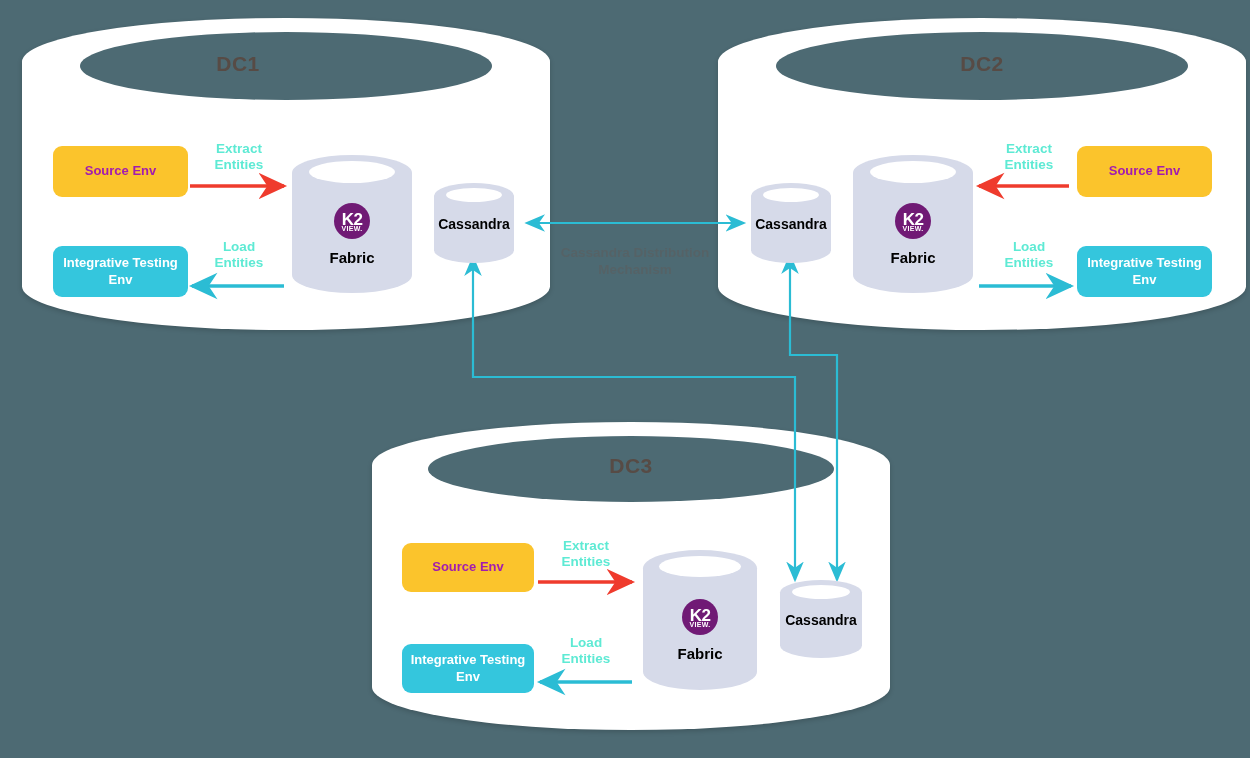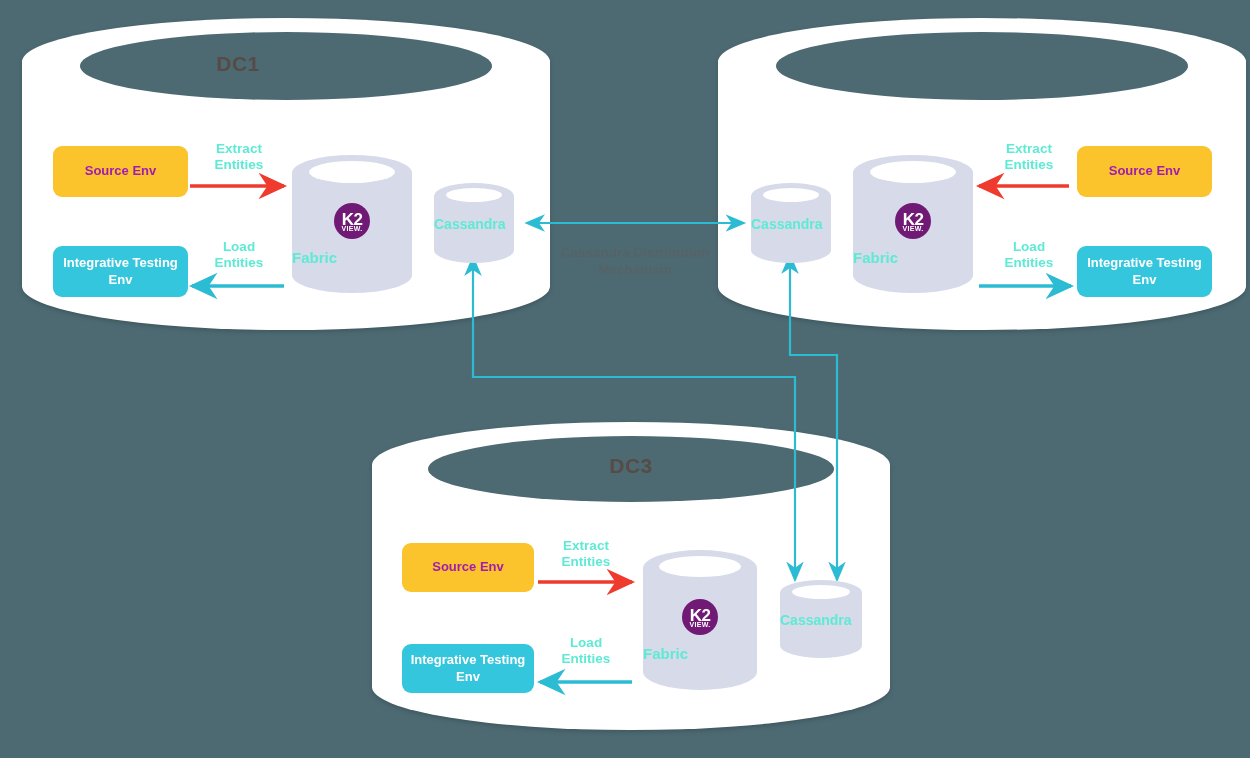--- a/index.html
+++ b/index.html
@@ -65,21 +65,22 @@
     border-radius: 50% / 13%;
   }
   .cyl-lid {
     position: absolute;
     background: #ffffff;
     border-radius: 50%;
   }
   .cyl-text {
     position: absolute;
     width: 100%;
-    color: #5eead4;
+    text-align: center;
+    color: #000000;
     font-size: 14px;
     font-weight: bold;
     white-space: nowrap;
   }
   
   .k2badge {
     position: absolute;
     border-radius: 50%;
     background: #701a75;
     color: #ffffff;
@@ -154,20 +155,21 @@
 
   <div class="dc" style="left:22px; top:18px; width:528px; height:312px;">
     <div class="dc-body"></div>
     <div class="dc-hole" style="left:58px; top:14px; width:412px; height:68px;"></div>
     <div class="dc-label" style="left:0; top:34px; width:432px;">DC1</div>
   </div>
 
   <div class="dc" style="left:718px; top:18px; width:528px; height:312px;">
     <div class="dc-body"></div>
     <div class="dc-hole" style="left:58px; top:14px; width:412px; height:68px;"></div>
+    <div class="dc-label" style="left:0; top:34px; width:528px;">DC2</div>
   </div>
 
   <div class="dc" style="left:372px; top:422px; width:518px; height:308px;">
     <div class="dc-body"></div>
     <div class="dc-hole" style="left:56px; top:14px; width:406px; height:66px;"></div>
     <div class="dc-label" style="left:0; top:32px; width:518px;">DC3</div>
   </div>
 
   <div class="centerlabel" style="left:540px; top:245px; width:190px;">Cassandra Distribution
 Mechanism</div>

